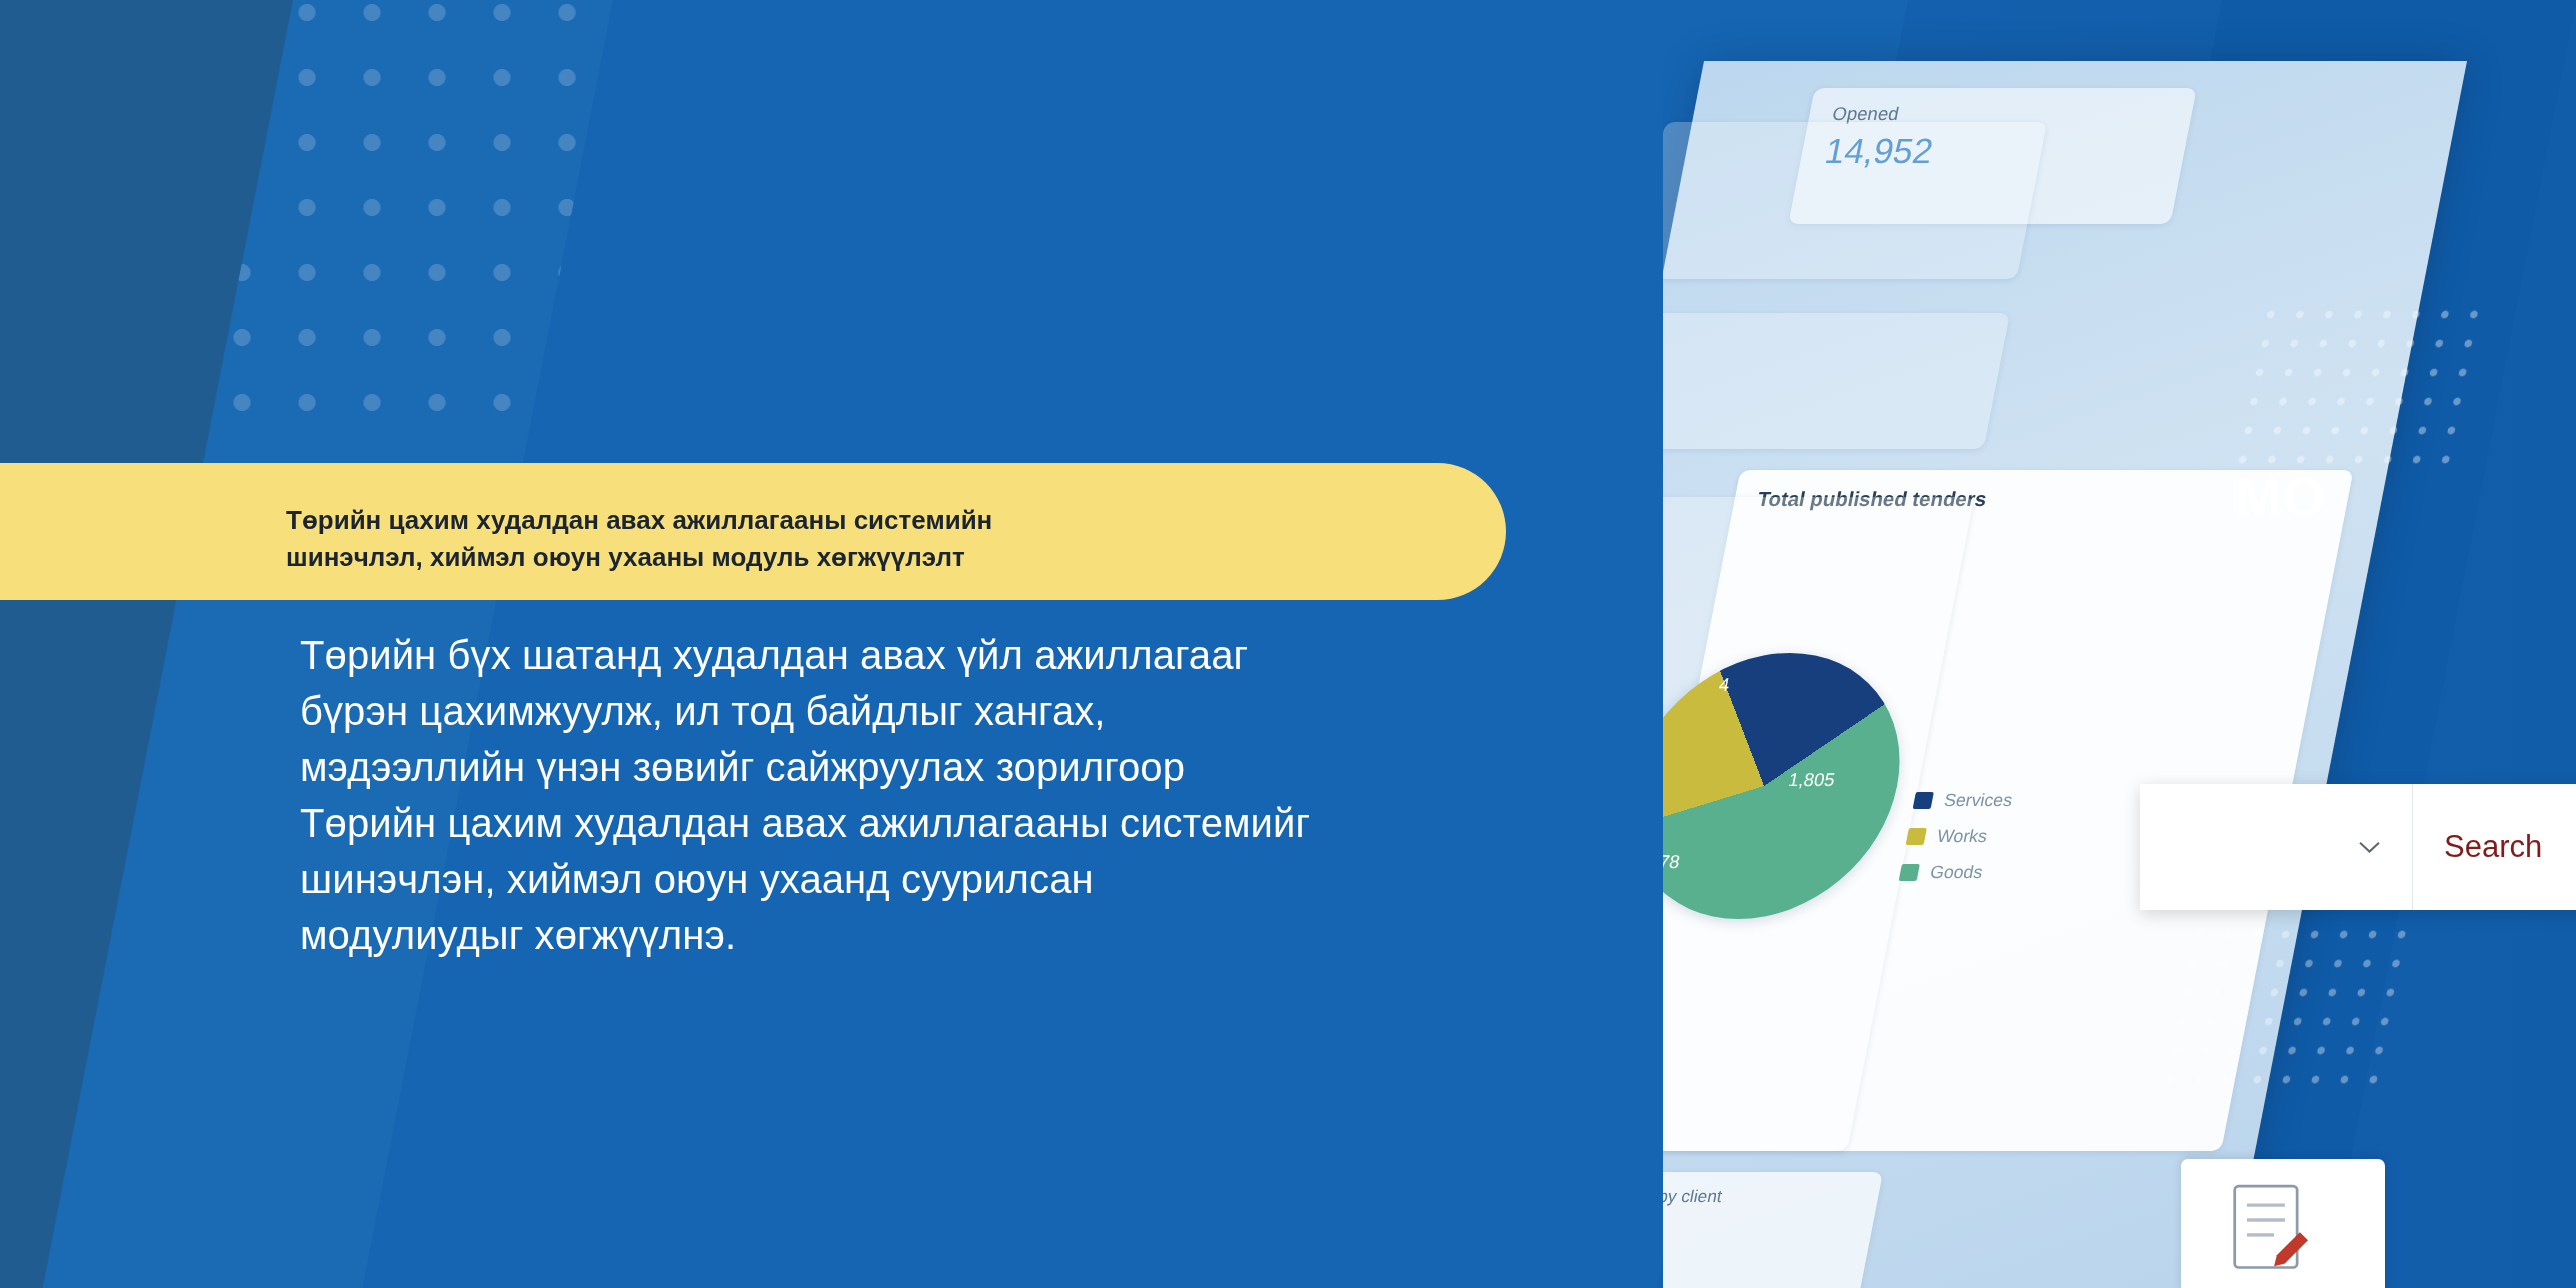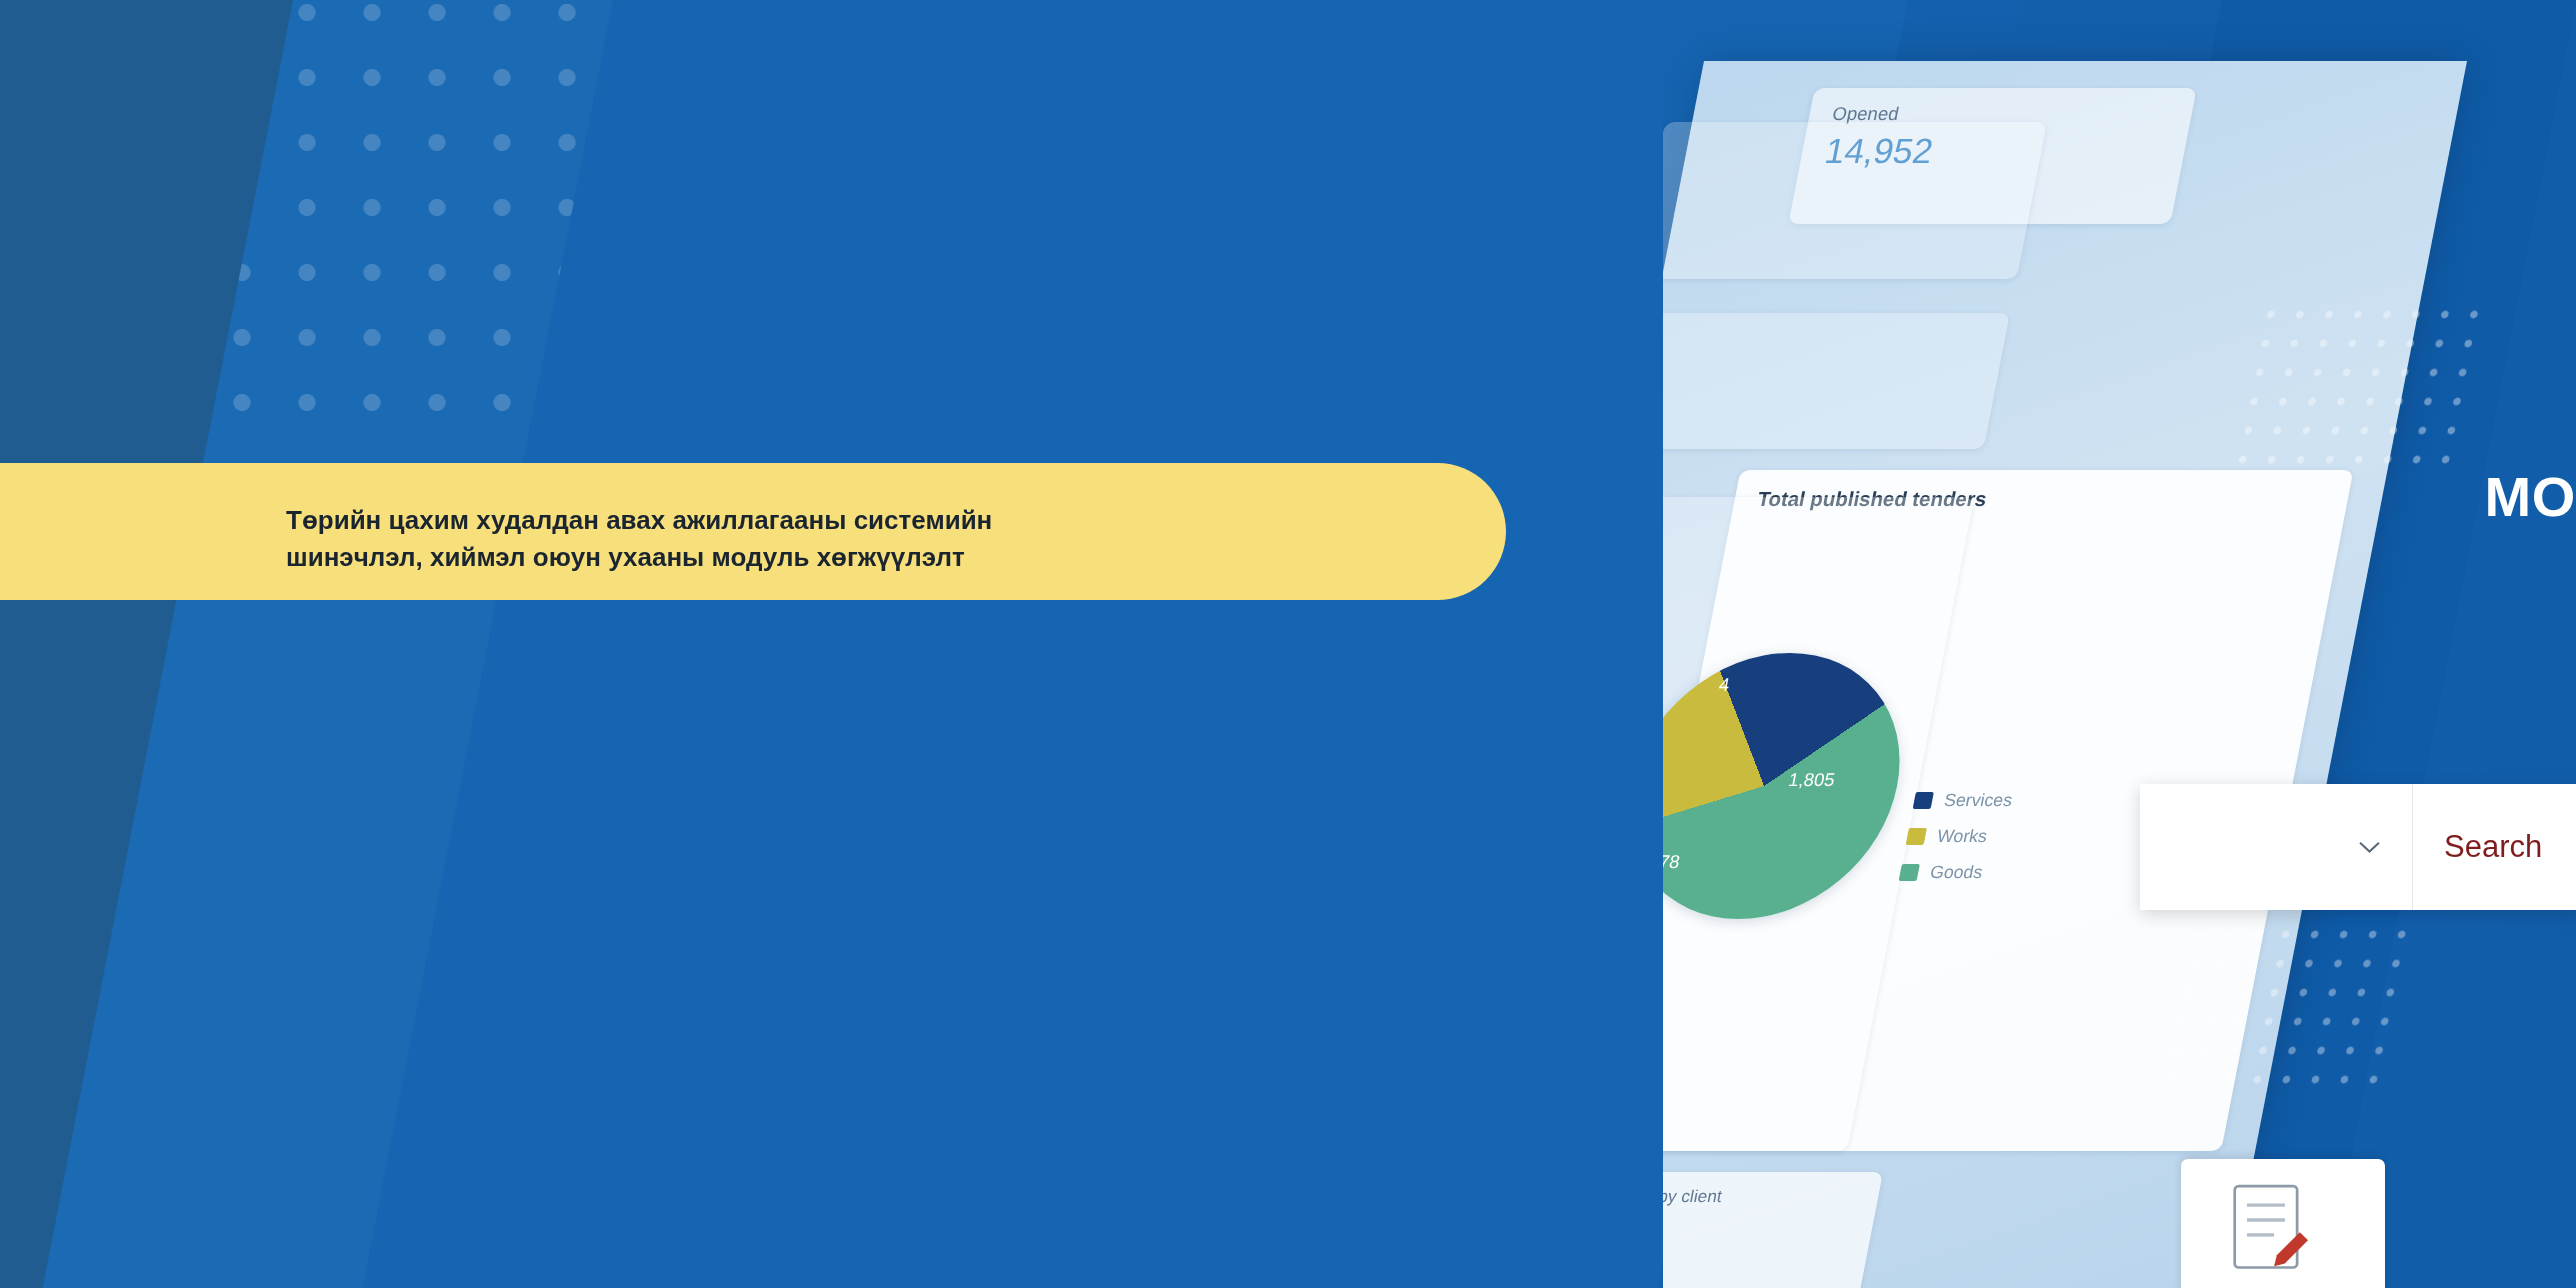--- a/index.html
+++ b/index.html
@@ -231,21 +231,21 @@
   .rtitle {
     position: absolute;
     right: 0; top: 463px;
     width: 382px;
     color: #ffffff;
     font-size: 56px;
     font-weight: bold;
     line-height: 1.22;
     letter-spacing: 0.7px;
     z-index: 8;
-    text-align: right;
+    text-align: left;
     padding-left: 41px;
     box-sizing: border-box;
   }
 
   
   .doc-card {
     position: absolute;
     left: 518px; top: 1159px;
     width: 204px; height: 133px;
     background: #ffffff;
@@ -385,15 +385,21 @@
       </svg>
     </div>
 
   </div>
 
   <div class="pill">
     <div class="pill-text">Төрийн цахим худалдан авах ажиллагааны системийн
 шинэчлэл, хиймэл оюун ухааны модуль хөгжүүлэлт</div>
   </div>
 
+  <div class="body-copy">Төрийн бүх шатанд худалдан авах үйл ажиллагааг
+бүрэн цахимжуулж, ил тод байдлыг хангах,
+мэдээллийн үнэн зөвийг сайжруулах зорилгоор
+Төрийн цахим худалдан авах ажиллагааны системийг
+шинэчлэн, хиймэл оюун ухаанд суурилсан
+модулиудыг хөгжүүлнэ.</div>
 
 </div>
 
 
 </body></html>

